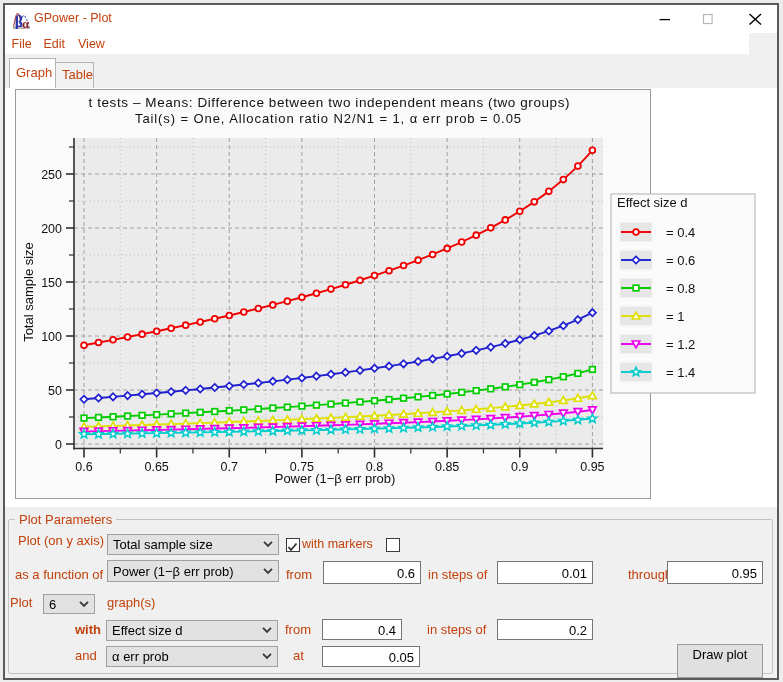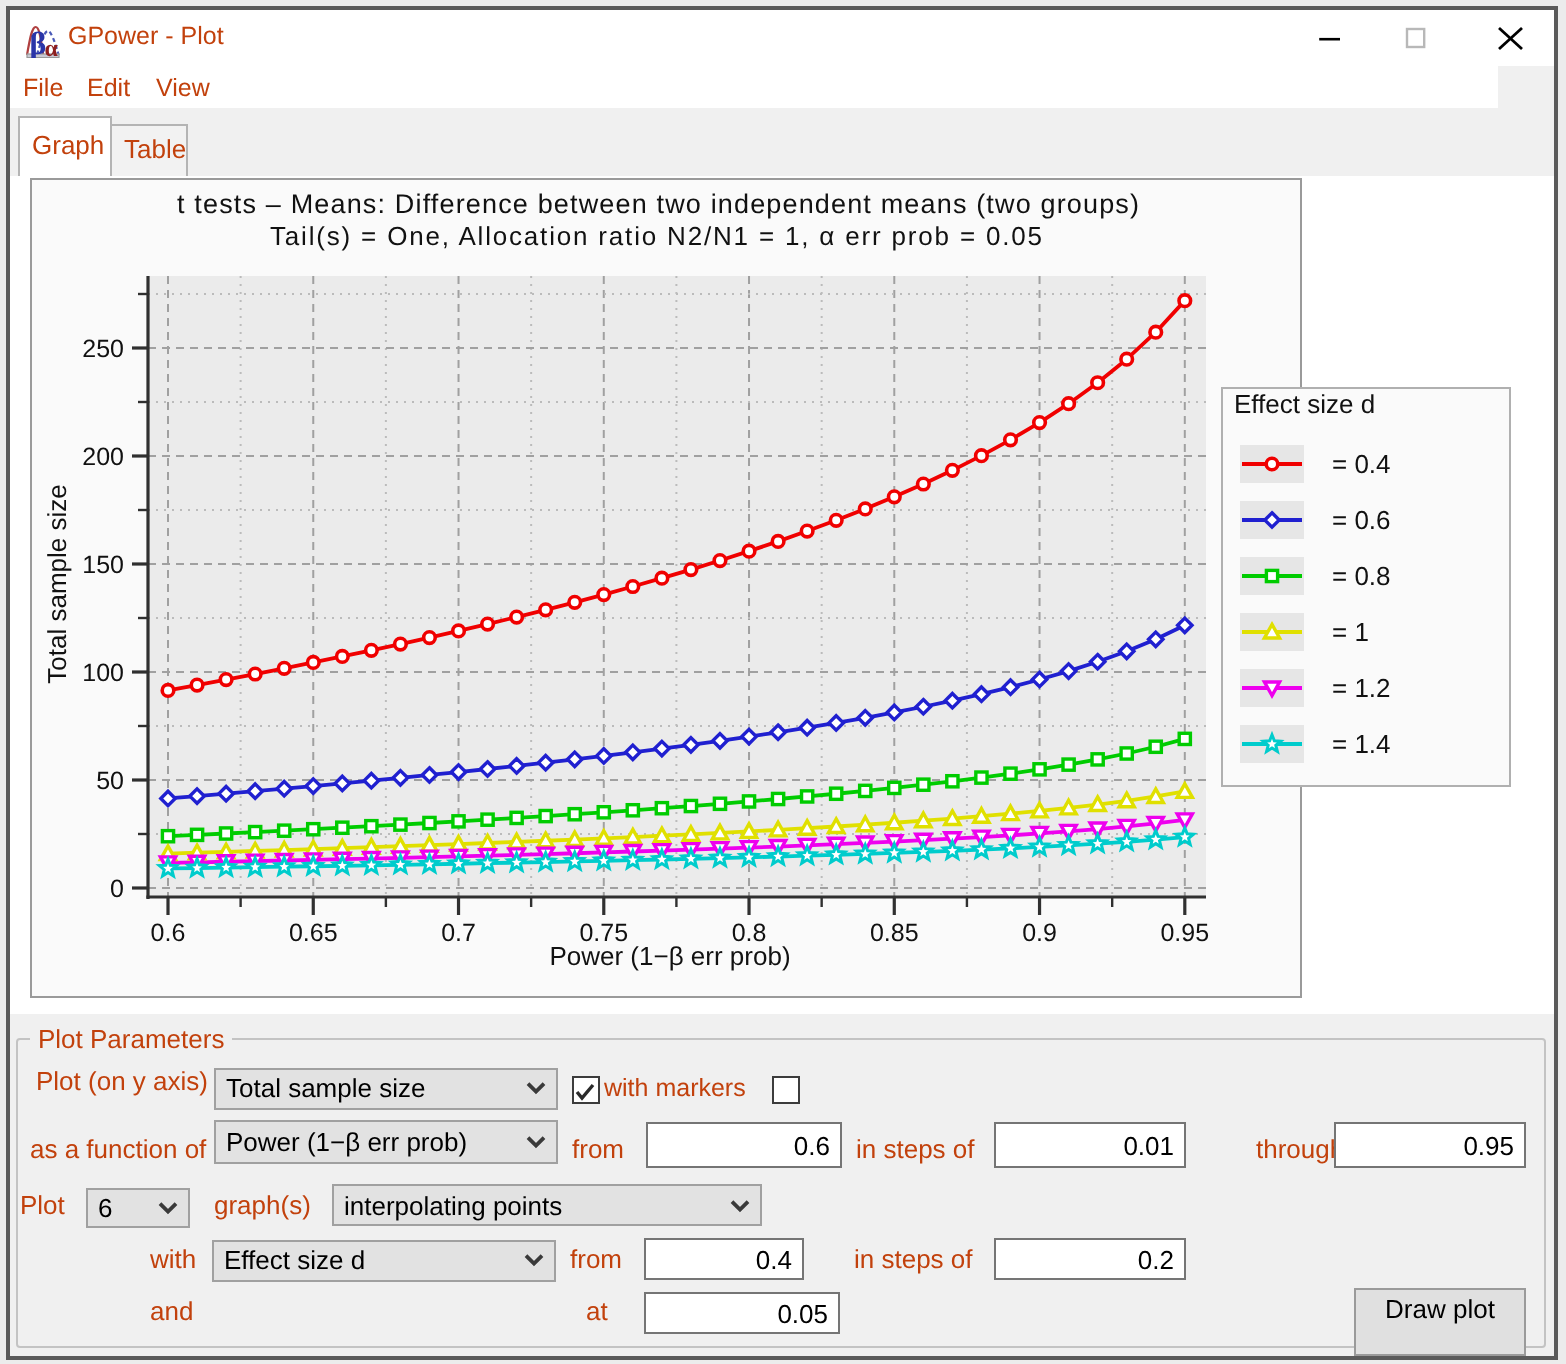--- a/index.html
+++ b/index.html
@@ -414,43 +414,43 @@
     </div>
 
   <div class="lbl" style="left:5px;top:590px;">Plot</div>
   <div class="dd" style="left:38px;top:588.5px;width:52px;height:20px;">
       <span class="t">6</span>
     <svg class="arr" viewBox="0 0 10 10">
         <path d="M1 3 L5 7 L9 3" fill="none" stroke="#3a3a3a" stroke-width="1.9"></path>
       </svg>
     </div>
   <div class="lbl" style="left:102px;top:590px;">graph(s)</div>
-  <div class="dd" style="left:161px;top:587px;width:215px;height:21px;">
-      <span class="t">interpolating points</span>
-    <svg class="arr" viewBox="0 0 10 10">
-        <path d="M1 3 L5 7 L9 3" fill="none" stroke="#3a3a3a" stroke-width="1.9"></path>
-      </svg>
-    </div>
-
-  <div class="lbl" style="left:70px;top:617px;">with</div>
+
+  <div class="lbl" style="left:70px;top:617px;font-weight:bold;">with</div>
   <div class="dd" style="left:101px;top:614.5px;width:172px;height:21px;">
       <span class="t">Effect size d</span>
     <svg class="arr" viewBox="0 0 10 10">
         <path d="M1 3 L5 7 L9 3" fill="none" stroke="#3a3a3a" stroke-width="1.9"></path>
       </svg>
     </div>
   <div class="lbl" style="left:280px;top:617px;">from</div>
   <div class="inp" style="left:317px;top:614px;width:80px;height:21px;">
       <span>0.4</span>
     </div>
   <div class="lbl" style="left:422px;top:617px;">in steps of</div>
   <div class="inp" style="left:492px;top:614px;width:96px;height:21px;">
       <span>0.2</span>
     </div>
 
   <div class="lbl" style="left:70px;top:643px;">and</div>
+  <div class="dd" style="left:101px;top:640.5px;width:172px;height:21px;">
+      <span class="t">α err prob</span>
+    <svg class="arr" viewBox="0 0 10 10">
+        <path d="M1 3 L5 7 L9 3" fill="none" stroke="#3a3a3a" stroke-width="1.9"></path>
+      </svg>
+    </div>
   <div class="lbl" style="left:288px;top:643px;">at</div>
   <div class="inp" style="left:317px;top:641px;width:98px;height:21px;">
       <span>0.05</span>
     </div>
 
   <div class="abs" style="left:672px;top:639px;width:86px;height:34px;background:#e0e0e0;border:1px solid #9a9a9a;font-size:13px;color:#000;text-align:center;line-height:20px;">Draw plot</div>
 </div>
 
 </body></html>

